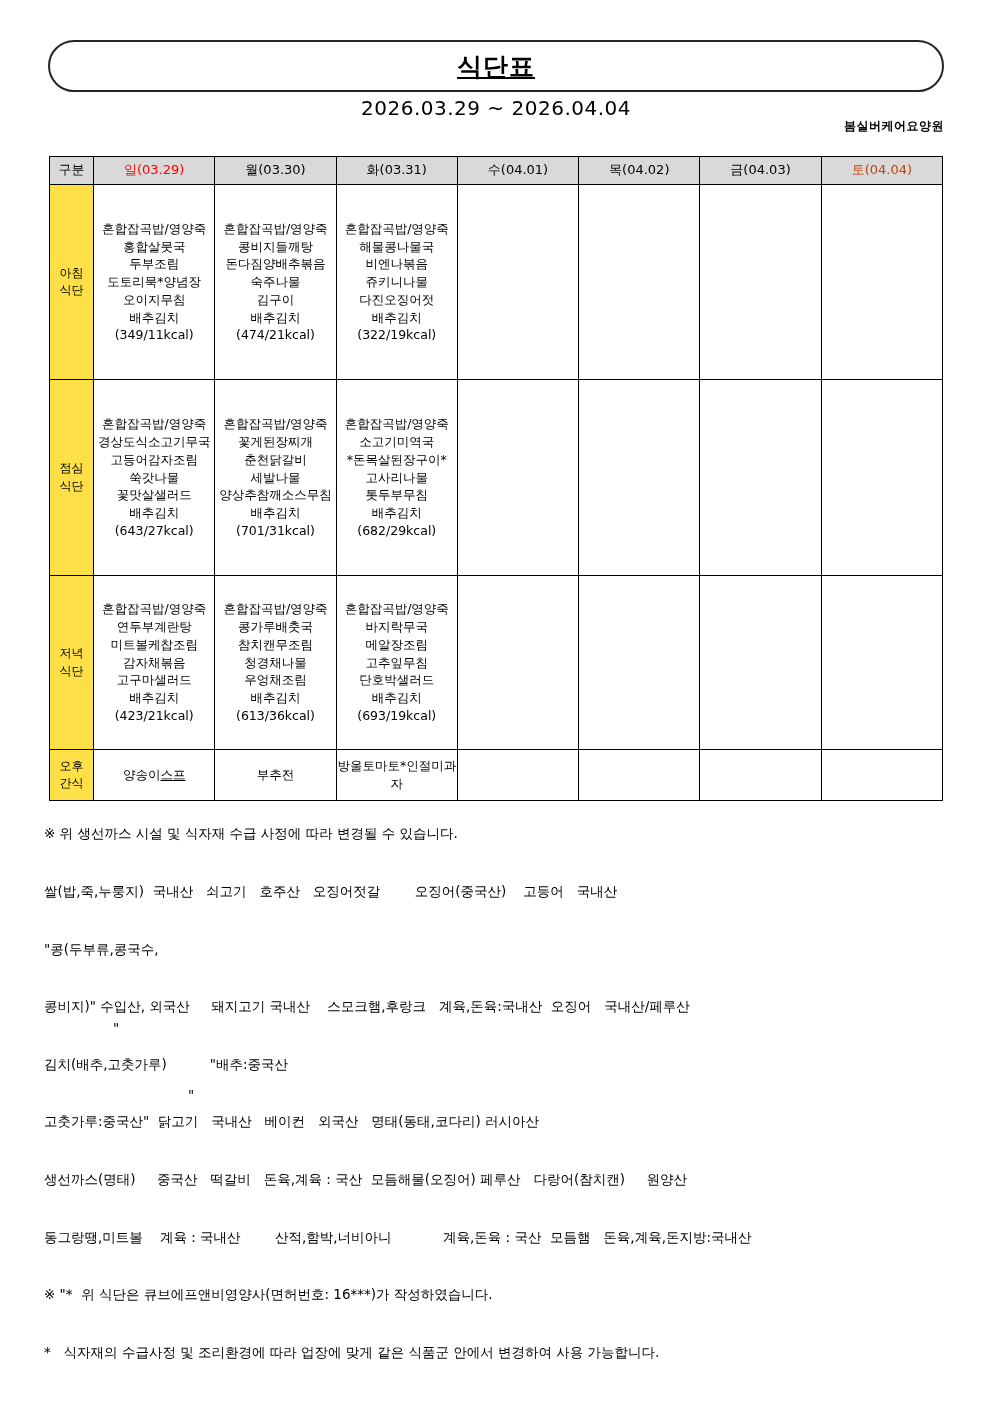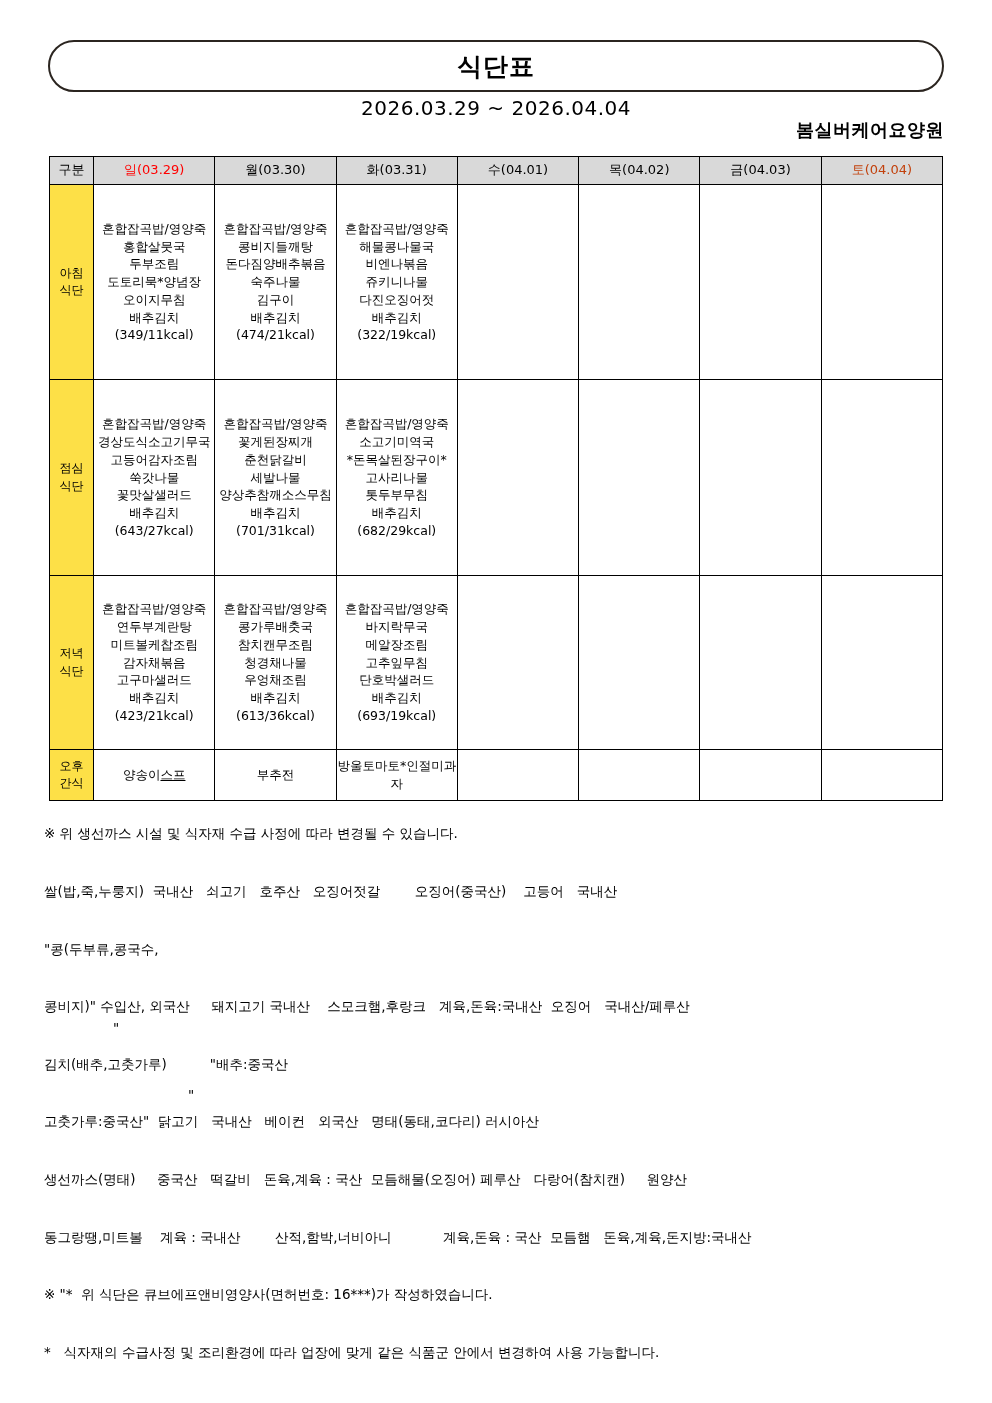--- a/index.html
+++ b/index.html
@@ -31,20 +31,21 @@
     left: 48px;
     top: 40px;
     width: 896px;
     height: 52px;
     border: 2px solid #2b2520;
     border-radius: 26px;
     box-sizing: border-box;
     display: flex;
     align-items: center;
     justify-content: center;
+    text-decoration: underline;
   }
   .title-text {
     font-size: 25px;
     font-weight: bold;
     letter-spacing: 1px;
   }
 
   
   .date-range {
     position: absolute;
@@ -54,21 +55,21 @@
     text-align: center;
     font-size: 20px;
     letter-spacing: 0.5px;
   }
 
   
   .facility {
     position: absolute;
     right: 48px;
     top: 118px;
-    font-size: 18px;
+    font-size: 12px;
     font-weight: bold;
     letter-spacing: 0.5px;
   }
 
   
   .menu-table {
     position: absolute;
     left: 49px;
     top: 156px;
     width: 894px;

